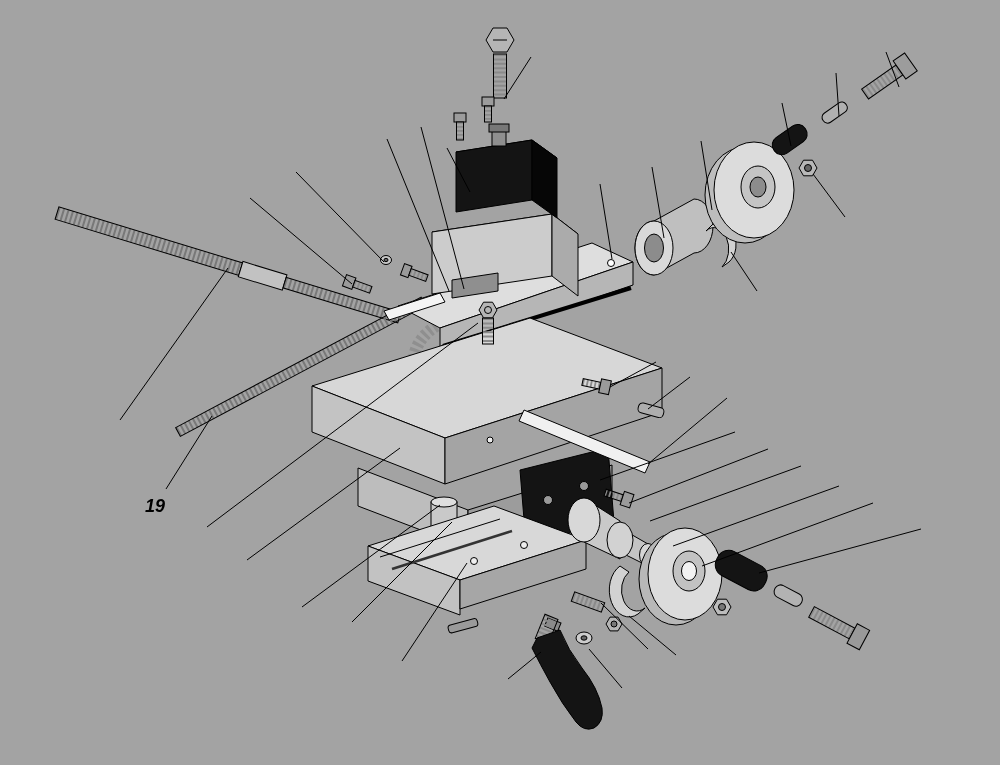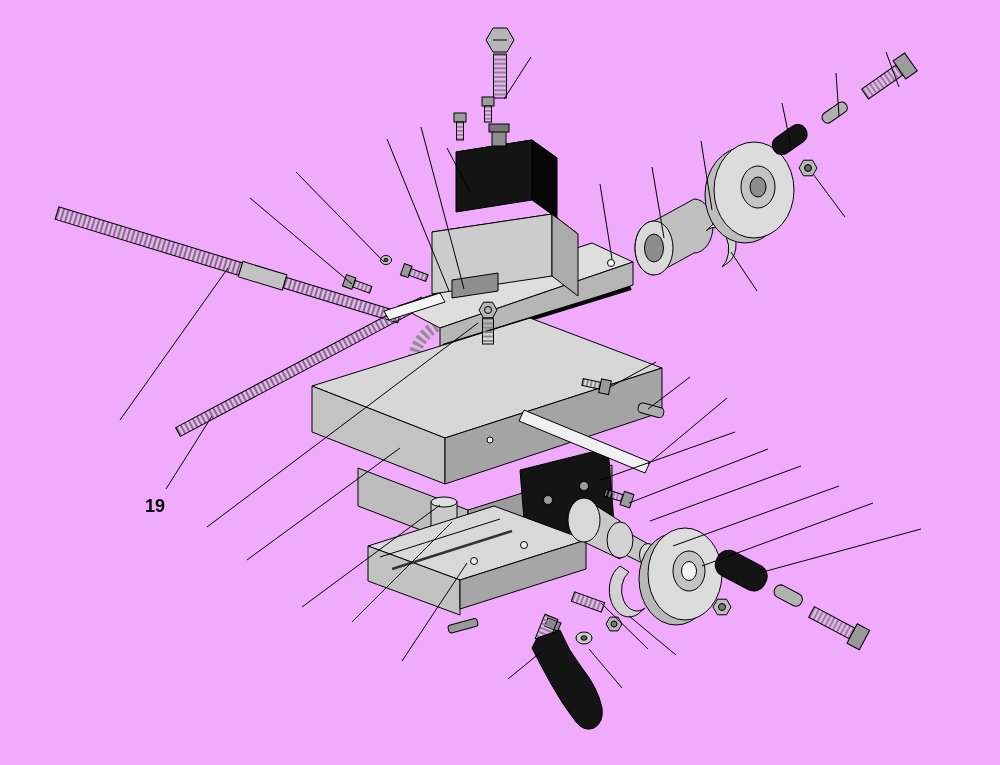--- a/index.html
+++ b/index.html
@@ -1,16 +1,16 @@
 <!DOCTYPE html>
 <html><head>
 <meta charset="utf-8">
 <style>
   html,body{margin:0;padding:0;background:#ffffff;}
-  #stage{position:relative;width:1000px;height:765px;background:#f0abfc;overflow:hidden;}
+  #stage{position:relative;width:1000px;height:765px;background:#a3a3a3;overflow:hidden;font-style:italic;}
   svg{position:absolute;left:0;top:0;}
   .ol{fill:none;stroke:#000;stroke-width:1;}
   .ld{stroke:#000;stroke-width:1;}
   text.part-label{font-family:"Liberation Sans",sans-serif;font-weight:bold;font-size:18px;fill:#000;}
 </style>
 </head>
 <body>
 
 <div id="stage">
 <svg width="1000" height="765" viewBox="0 0 1000 765">

